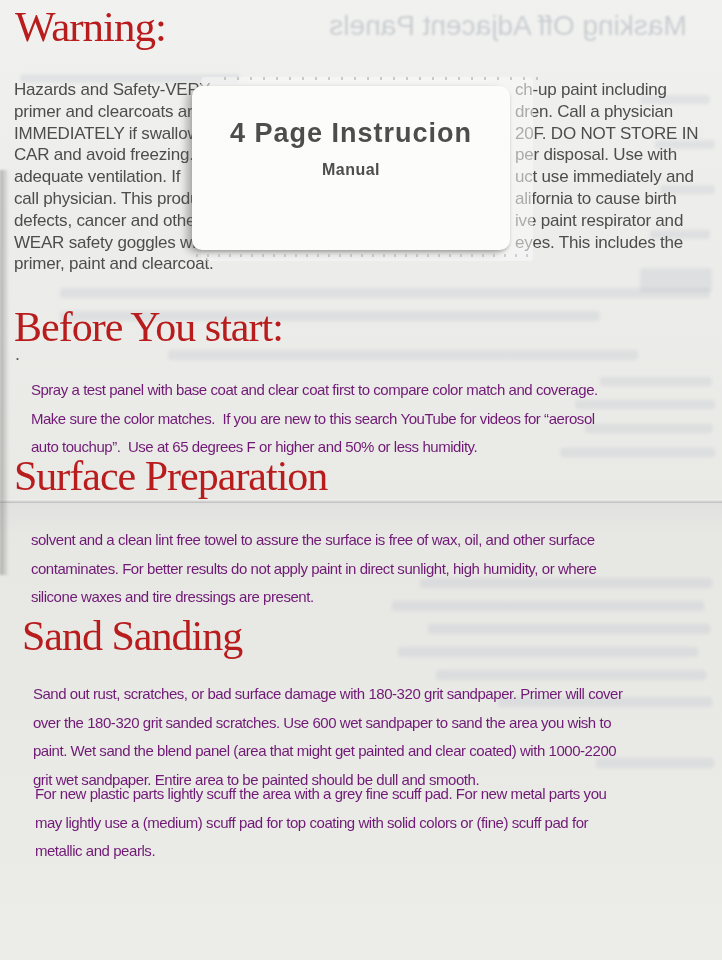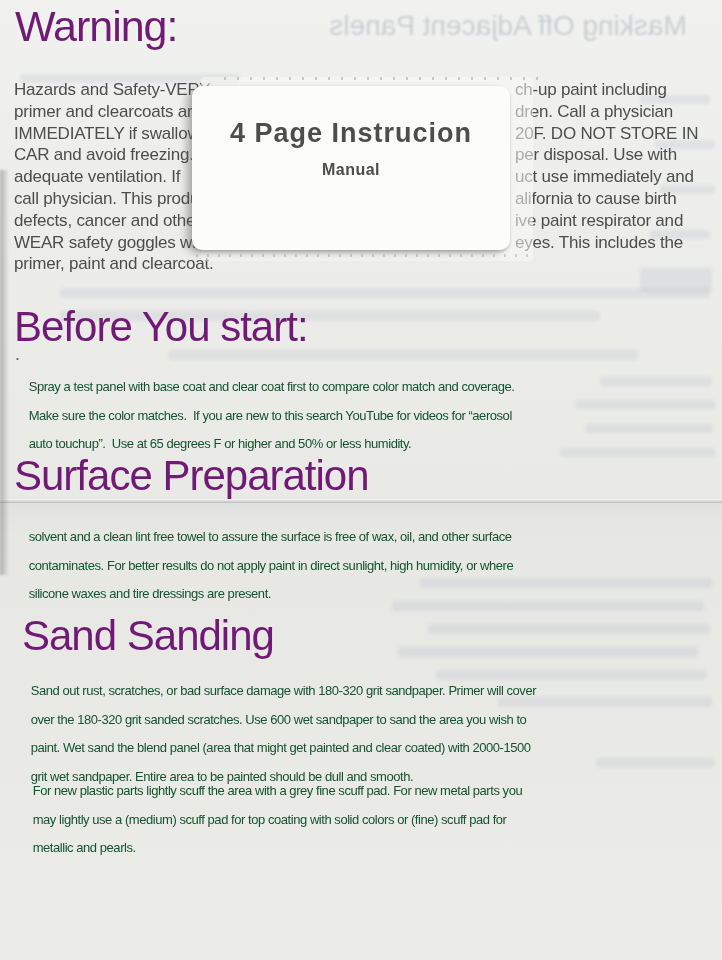--- a/index.html
+++ b/index.html
@@ -21,34 +21,34 @@
     position:absolute; top:499px; left:0; width:722px; height:4px;
     background:linear-gradient(180deg,rgba(255,255,255,0.55),rgba(125,125,123,0.38));
   }
   .edge-left {
     position:absolute; left:0; top:170px; width:9px; height:405px;
     background:linear-gradient(90deg,rgba(115,115,113,0.5),rgba(115,115,113,0));
     filter:blur(1px);
   }
   .heading {
     position:absolute; font-size:42px; font-weight:400; letter-spacing:-1px;
-    color:#701a75; white-space:nowrap;
+    color:#b91c1c; white-space:nowrap;font-family:Liberation Serif, serif;
   }
   #warning-heading { top:2px; left:15px; font-size:43px; }
   #before-heading  { top:303px; left:14px; }
   #surface-heading { top:452px; left:14px;text-align:center; }
   #basic-heading   { top:612px; left:22px; }
 
   .w-para { position:absolute; top:80px; left:14px; width:705px; font-size:17px; letter-spacing:-0.2px; color:#4d4d4b; }
   .w-line { position:relative; height:21.8px; }
   .w-left, .w-right { position:absolute; top:0; white-space:pre; }
   .w-left  { left:0; }
   .w-right { left:501px;text-align:center; }
 
-  .body-para { position:absolute; left:16px; font-size:13px; letter-spacing:-0.45px; color:#14532d; }
+  .body-para { position:absolute; left:16px; font-size:15px; letter-spacing:-0.45px; color:#701a75; }
   .b-line { height:28.5px; white-space:pre; }
   .b-line i { font-style:italic; }
   #before-para   { top:364px; }
   #surface-para  { top:514px; }
   #sanding-para1 { top:668px; left:18px; }
   #sanding-para2 { top:768px; left:20px; }
 
   .stray-dot { position:absolute; top:344px; left:15px; font-size:18px; color:#5a5a58; }
 
   #sticker-backing {
@@ -191,21 +191,21 @@
 <div id="basic-heading" class="heading">Sand Sanding</div>
 <div id="sanding-para1" class="body-para">
 
 <div class="b-line">
     <span>Sand out rust, scratches, or bad surface damage with 180-320 grit sandpaper. Primer will cover</span>
   </div>
     <div class="b-line">
     <span>over the 180-320 grit sanded scratches. Use 600 wet sandpaper to sand the area you wish to</span>
   </div>
     <div class="b-line">
-    <span>paint. Wet sand the blend panel (area that might get painted and clear coated) with 2000-1500</span>
+    <span>paint. Wet sand the blend panel (area that might get painted and clear coated) with 1000-2200</span>
   </div>
     <div class="b-line">
     <span>grit wet sandpaper. Entire area to be painted should be dull and smooth.</span>
   </div>
   </div>
 <div id="sanding-para2" class="body-para">
 
 <div class="b-line">
     <span>For new plastic parts lightly scuff the area with a grey fine scuff pad. For new metal parts you</span>
   </div>

